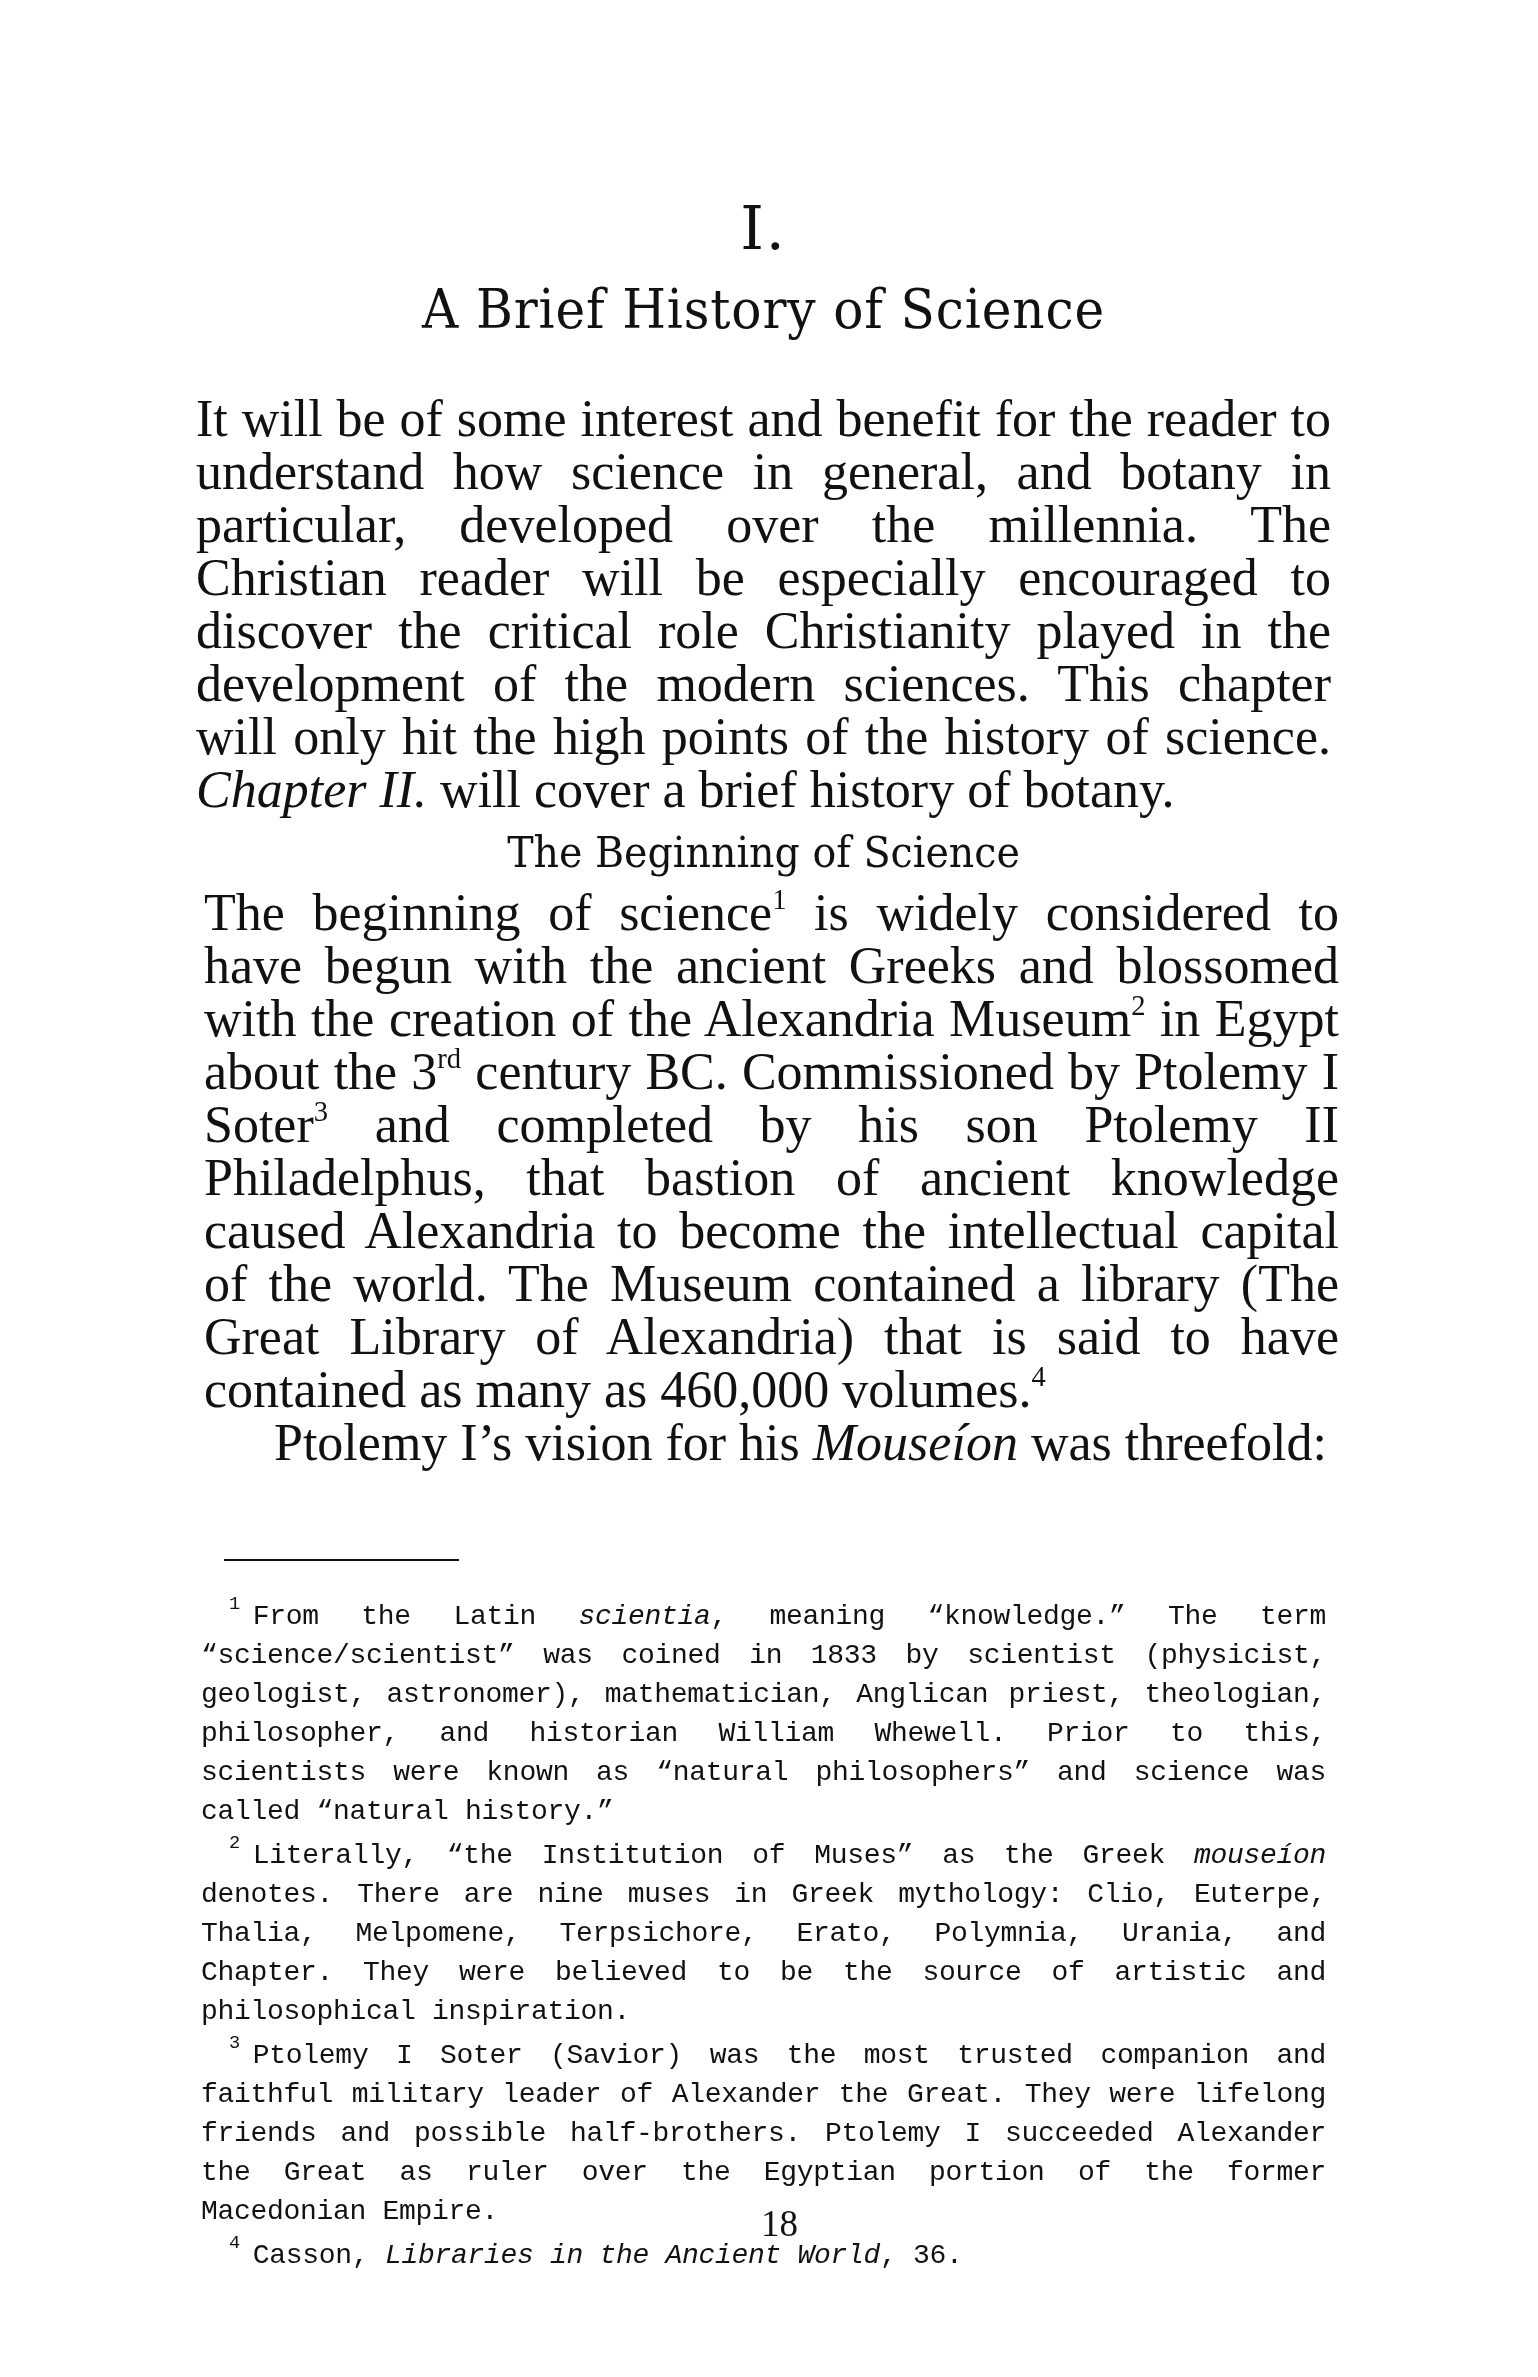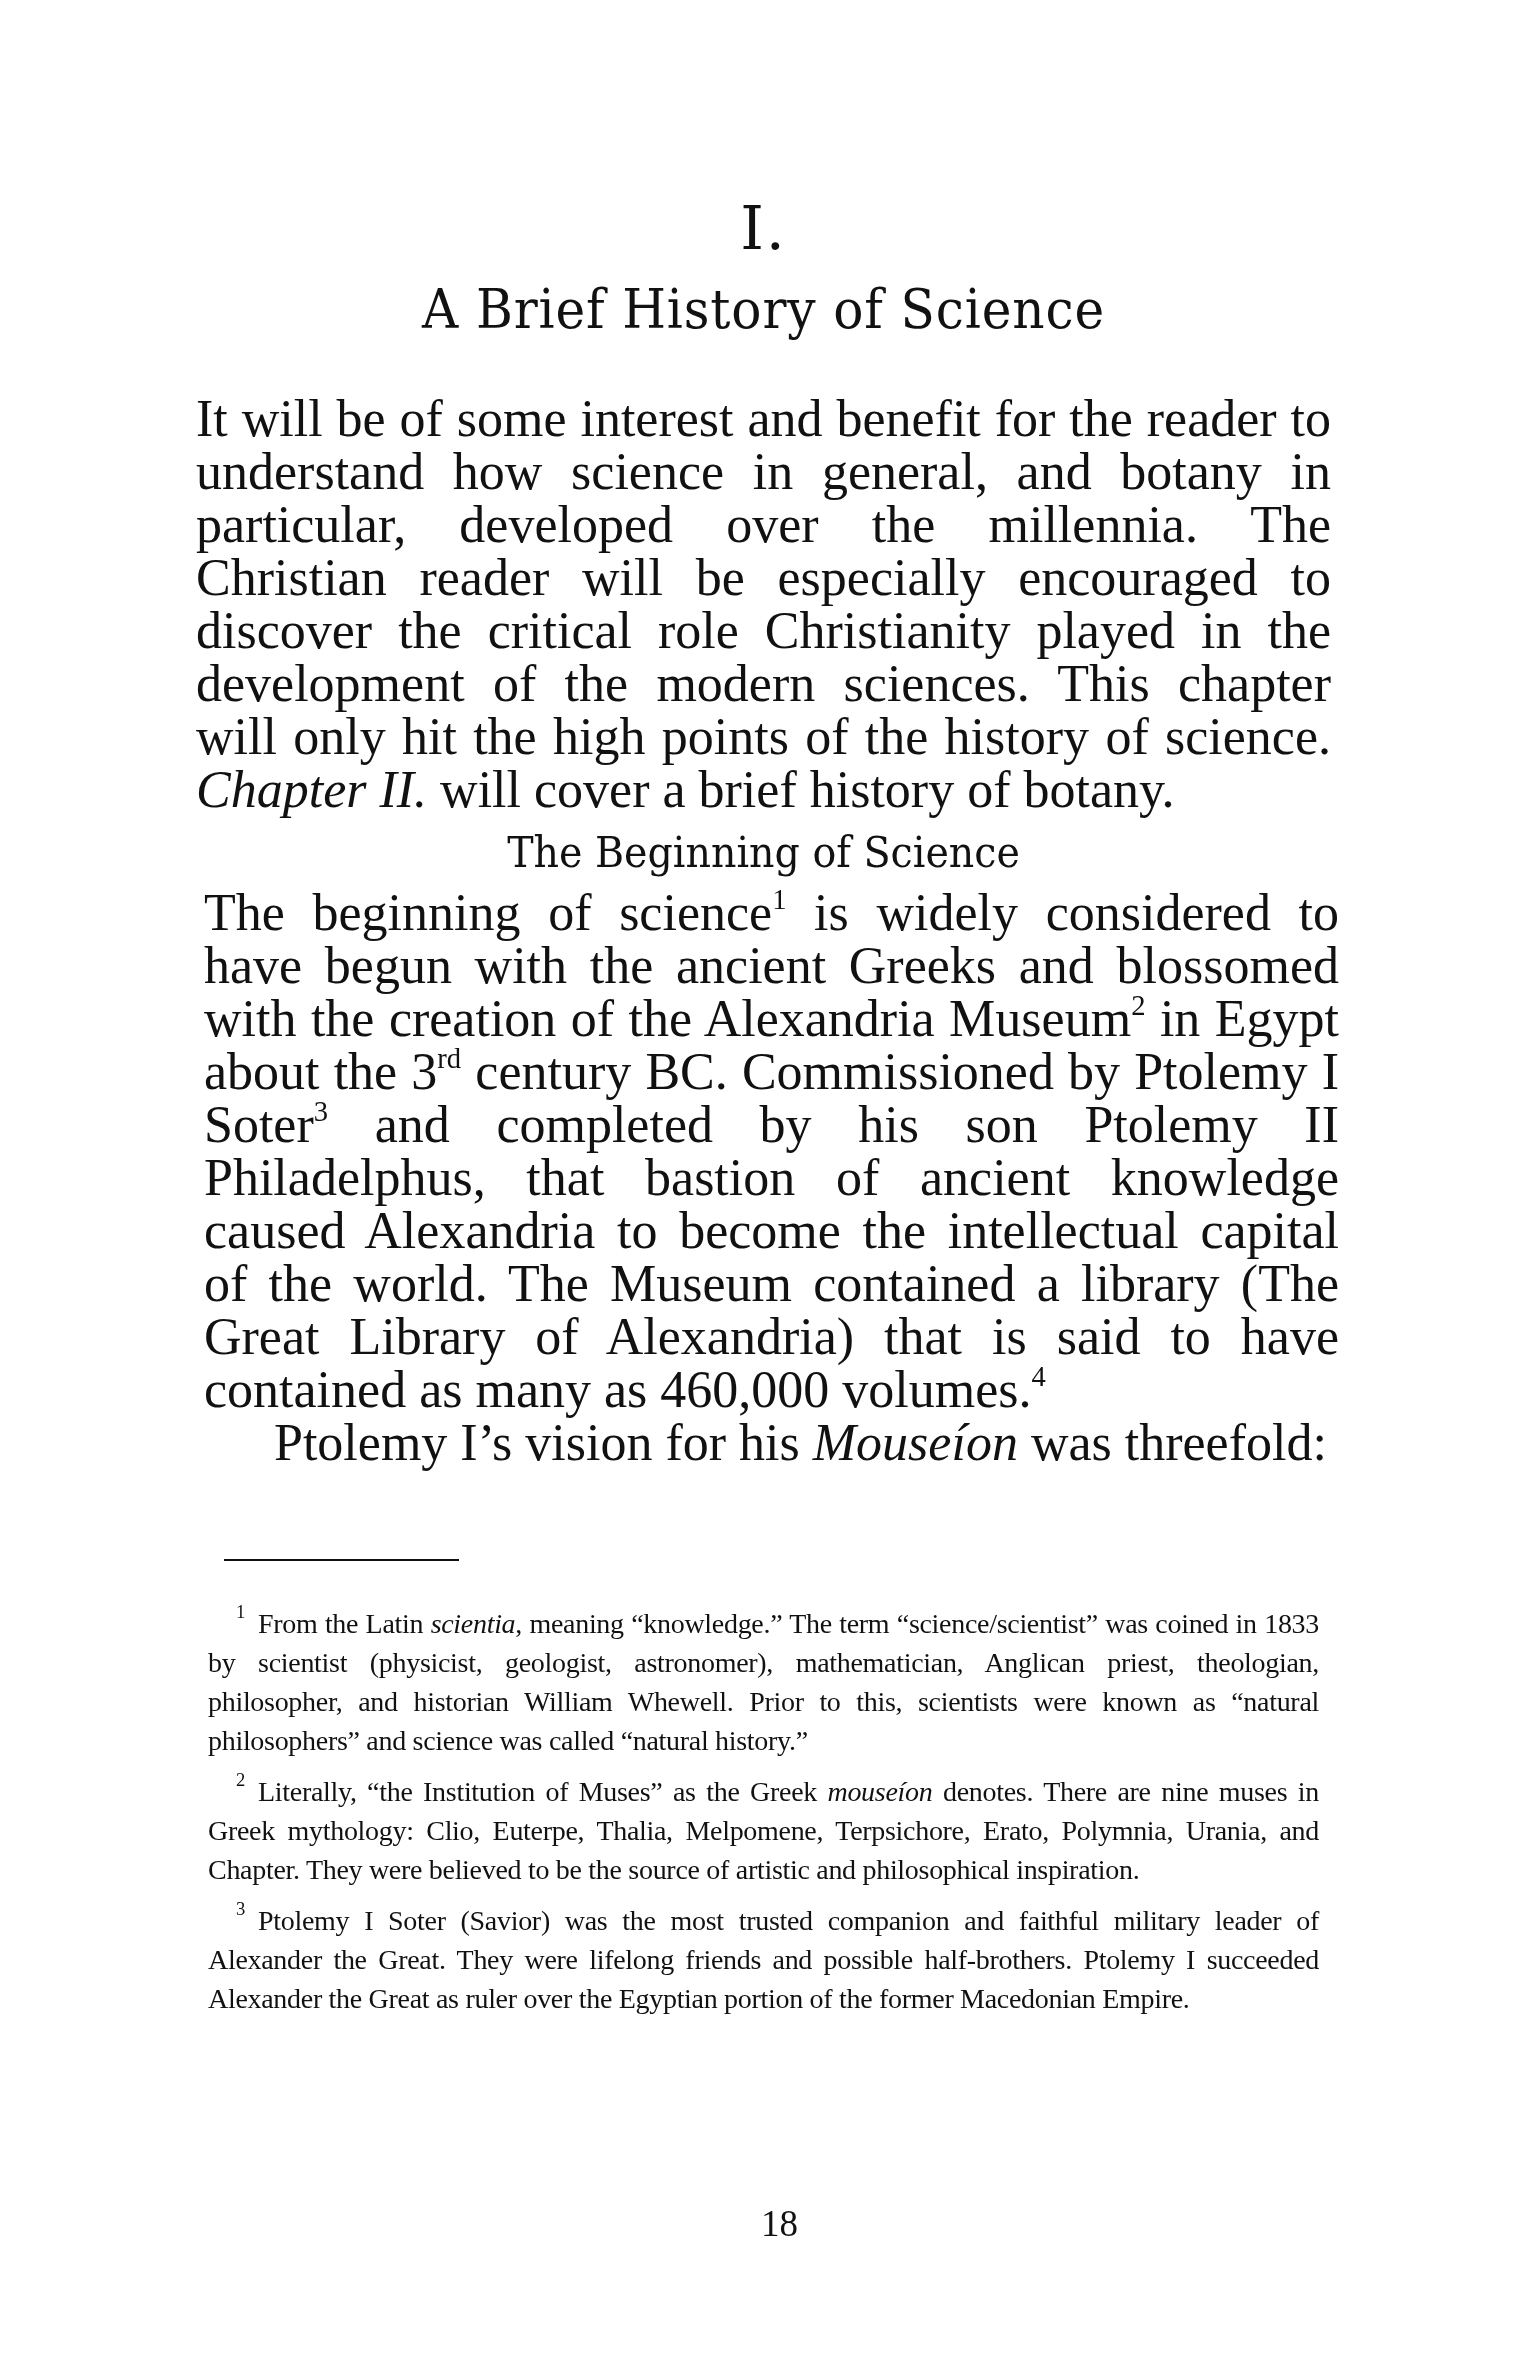--- a/index.html
+++ b/index.html
@@ -26,22 +26,22 @@
     }
     .section-body { position: absolute; top: 886px; left: 8px; width: 1135px; }
     .indent { text-indent: 70px; }
     sup { font-size: 0.55em; line-height: 0; vertical-align: 0.75em; }
     .footnote-rule {
       position: absolute; top: 1559px; left: 28px; width: 235px; height: 0;
       border-top: 2.8px solid #111;
     }
     .footnotes { position: absolute; top: 1592px; left: 0; width: 1135px; }
     .fn {
-      font-family: Liberation Serif, serif; font-size: 28px; line-height: 39px;
-      text-align: justify; margin: 12px; text-indent: 28px; letter-spacing: -0.3px;
+      font-family: Liberation Mono, monospace; font-size: 28px; line-height: 39px;
+      text-align: justify; margin: 5px; text-indent: 28px; letter-spacing: -0.3px;
     }
     .fn .mark { font-size: 18.6px; vertical-align: 0.8em; line-height: 0; margin-right: 13px; }
     .page-number {
       position: absolute; top: 2200px; left: 16px; width: 1135px; text-align: center;
       font-family: "Liberation Serif", serif; font-size: 37px; line-height: 47px;
     }
   </style>
 </head>
 <body>
 
@@ -58,18 +58,19 @@
     <p class="body-text"><span>The beginning of science</span><sup>1</sup><span> is widely considered to have begun with the ancient Greeks and blossomed with the creation of the Alexandria Museum</span><sup>2</sup><span> in Egypt about the 3</span><sup>rd</sup><span> century BC. Commissioned by Ptolemy I Soter</span><sup>3</sup><span> and completed by his son Ptolemy II Philadelphus, that bastion of ancient knowledge caused Alexandria to become the intellectual capital of the world. The Museum contained a library (The Great Library of Alexandria) that is said to have contained as many as 460,000 volumes.</span><sup>4</sup></p>
     <p class="body-text indent"><span>Ptolemy I’s vision for his </span><em>Mouseíon</em><span> was threefold:</span></p>
   </div>
 
   <div class="footnote-rule"></div>
 
   <div class="footnotes">
     <p class="fn"><span class="mark">1</span><span>From the Latin </span><em>scientia</em><span>, meaning “knowledge.” The term “science/scientist” was coined in 1833 by scientist (physicist, geologist, astronomer), mathematician, Anglican priest, theologian, philosopher, and historian William Whewell. Prior to this, scientists were known as “natural philosophers” and science was called “natural history.”</span></p>
     <p class="fn"><span class="mark">2</span><span>Literally, “the Institution of Muses” as the Greek </span><em>mouseíon</em><span> denotes. There are nine muses in Greek mythology: Clio, Euterpe, Thalia, Melpomene, Terpsichore, Erato, Polymnia, Urania, and Chapter. They were believed to be the source of artistic and philosophical inspiration.</span></p>
     <p class="fn"><span class="mark">3</span><span>Ptolemy I Soter (Savior) was the most trusted companion and faithful military leader of Alexander the Great. They were lifelong friends and possible half-brothers. Ptolemy I succeeded Alexander the Great as ruler over the Egyptian portion of the former Macedonian Empire.</span><em></em><span></span></p>
+    <p class="fn"><span class="mark">4</span><span>Casson, </span><em>Libraries in the Ancient World</em><span>, 36.</span></p>
   </div>
 
   <div class="page-number">18</div>
 
 </div>
 
 
 </body></html>

